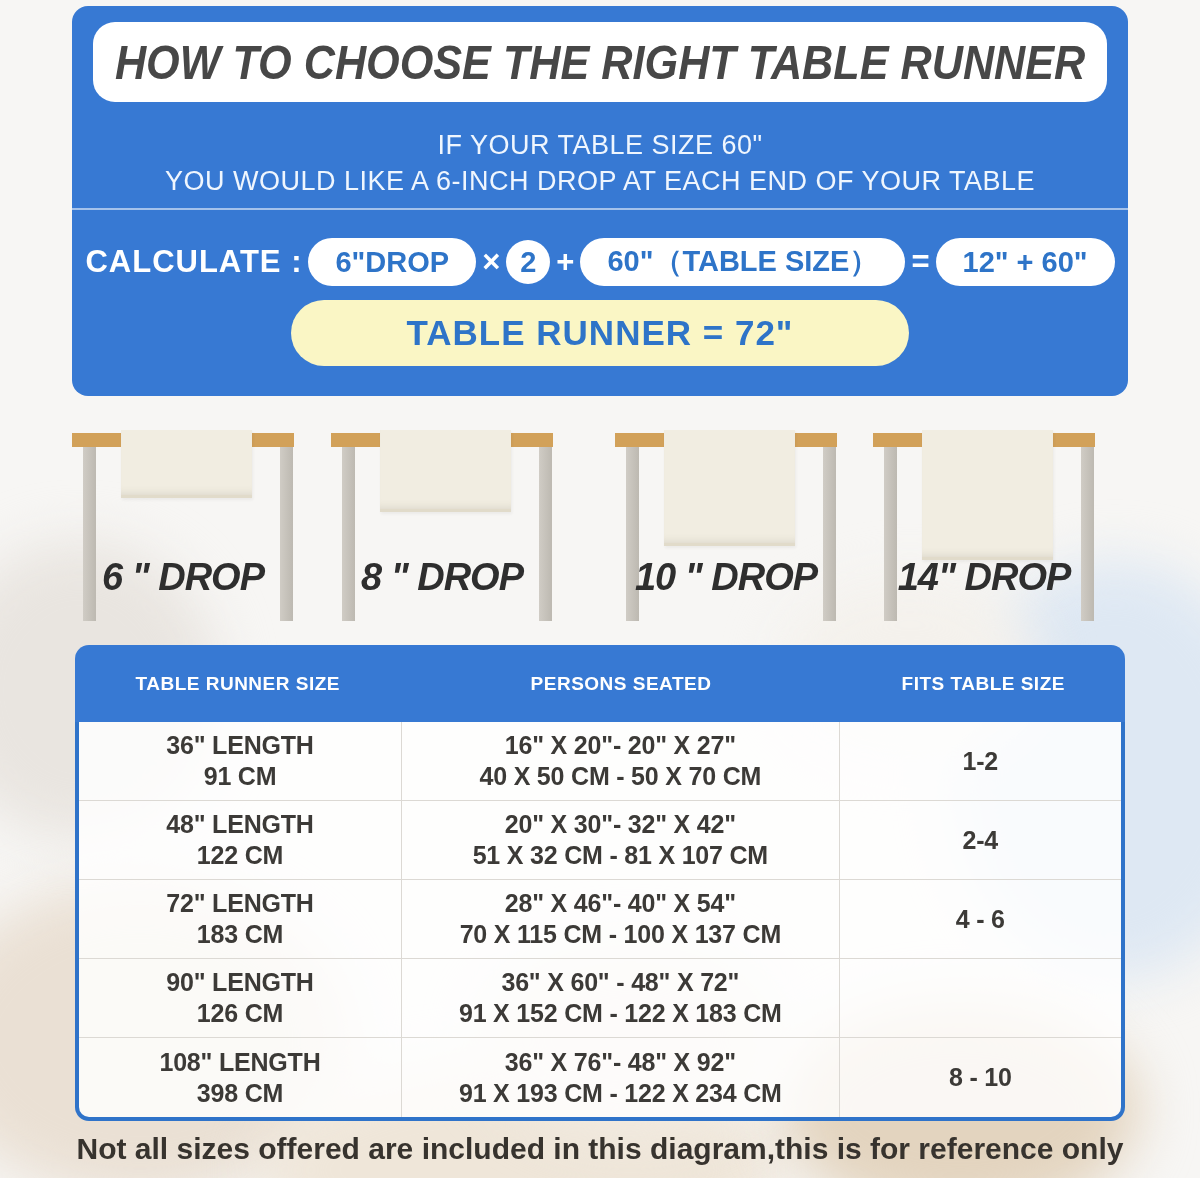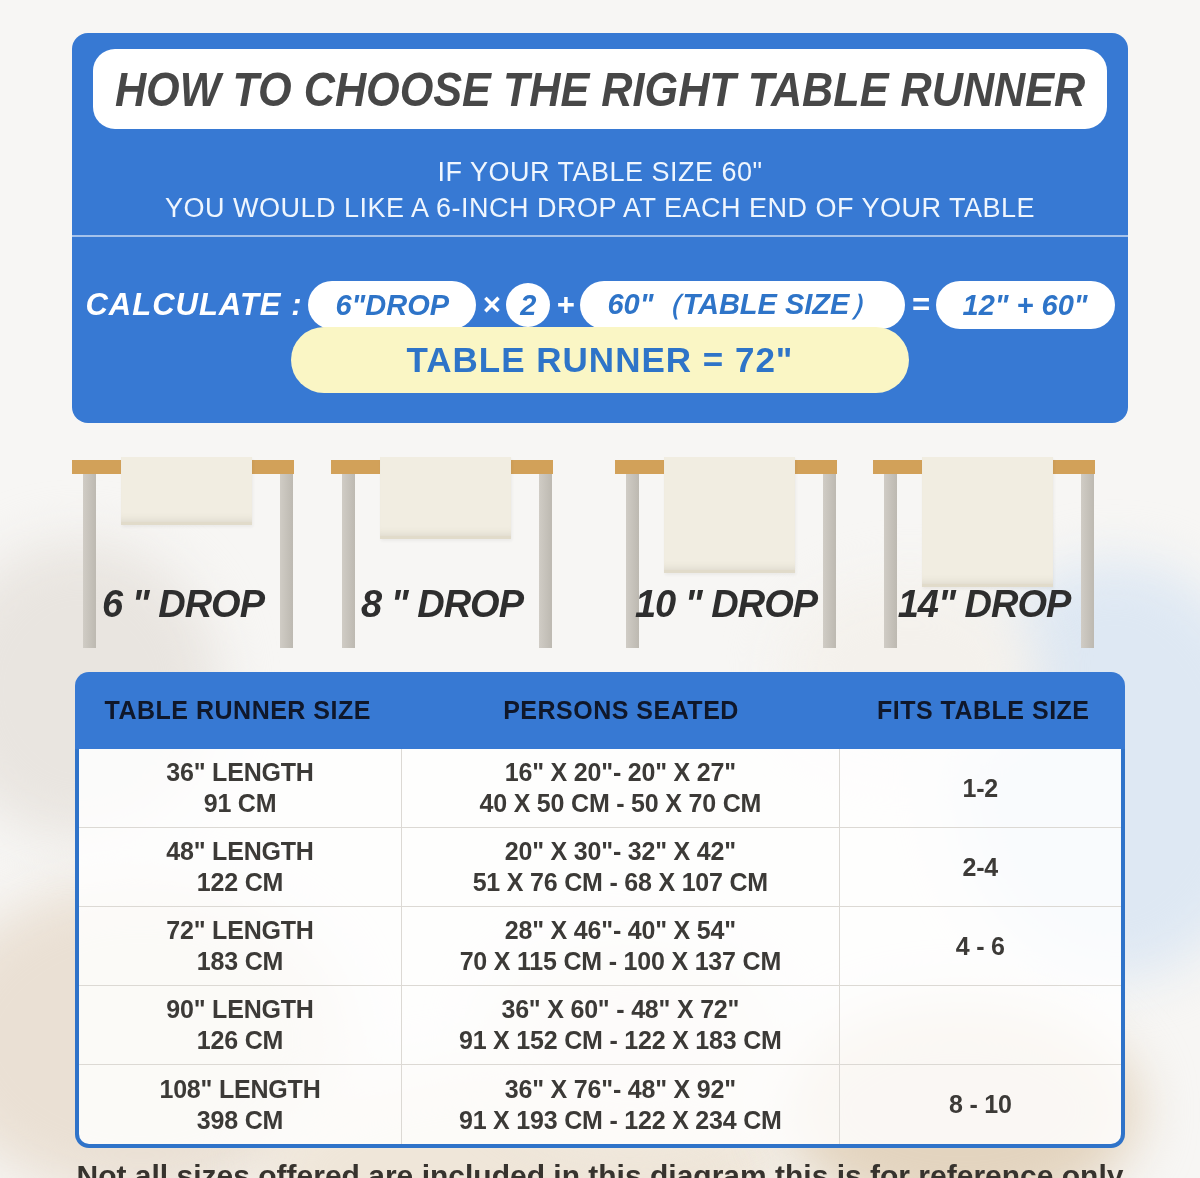--- a/index.html
+++ b/index.html
@@ -13,21 +13,21 @@
   
   .bg { position:absolute; inset:0; z-index:0; }
   .blob { position:absolute; border-radius:50%; filter:blur(26px); }
   .b1 { left:-70px; top:880px; width:420px; height:320px; background:#EAE0D4; }
   .b2 { left:260px; top:1060px; width:520px; height:220px; background:#EFE6D9; }
   .b3 { right:-80px; top:560px; width:330px; height:420px; background:#DEE8F3; }
   .b4 { left:-60px; top:540px; width:280px; height:300px; background:#E9E5E0; }
   .b5 { right:60px; top:1000px; width:360px; height:220px; background:#E3D4BF; }
   .b6 { left:780px; top:580px; width:260px; height:180px; background:#F4F1EC; }
   .b7 { left:480px; top:940px; width:300px; height:200px; background:#F1EAE0; }
-  .content { position:absolute; inset:0; z-index:1;margin-top:27px; }
+  .content { position:absolute; inset:0; z-index:1; }
 
   
   .hero {
     position:absolute; left:72px; top:6px; width:1056px; height:390px;
     background:#3779D3; border-radius:16px;
   }
   .title-banner {
     position:absolute; left:21px; right:21px; top:16px; height:80px;
     background:#FFFFFF; border-radius:22px;
     display:flex; align-items:center; justify-content:center;
@@ -40,22 +40,22 @@
     position:absolute; left:0; width:100%; text-align:center;
     color:#EFF6FE; letter-spacing:.5px;
   }
   .sub1 { top:124px; font-size:27px; }
   .sub2 { top:160px; font-size:27px; }
   .hero-divider {
     position:absolute; top:202px; left:0; right:0; height:2px;
     background:rgba(255,255,255,.55);
   }
   .calc-row {
-    position:absolute; top:248px; left:0; right:0; height:48px;
-    display:flex; align-items:center; justify-content:center; gap:6px;font-style:italic;
+    position:absolute; top:232px; left:0; right:0; height:48px;
+    display:flex; align-items:center; justify-content:center; gap:6px;
   }
   .calc-label { color:#FFFFFF; font-size:31px; font-weight:bold; letter-spacing:1px; }
   .pill {
     background:#FFFFFF; color:#2E74C8; border-radius:999px;
     height:48px; display:flex; align-items:center; justify-content:center;
     padding:0 27px; font-size:29px; font-weight:bold; white-space:nowrap;
   }
   .op { color:#FFFFFF; font-size:31px; font-weight:bold; }
   .circle {
     width:44px; height:44px; border-radius:50%; background:#FFFFFF;
@@ -94,21 +94,21 @@
     letter-spacing:-1px; white-space:nowrap;
   }
 
   
   .size-table { position:absolute; left:75px; top:645px; width:1050px; }
   .thead {
     height:77px; background:#3779D3; border-radius:14px 14px 0 0;
     display:grid; grid-template-columns:31% 42% 27%; align-items:center;
   }
   .thead div {
-    text-align:center; color:#0f172a; font-size:25px; font-weight:bold; letter-spacing:.5px;
+    text-align:center; color:#ffffff; font-size:19px; font-weight:bold; letter-spacing:.5px;
   }
   .tbody {
     border:4px solid #2F73C9; border-top:0; border-radius:0 0 14px 14px;
     background:rgba(255,255,255,.82); overflow:hidden;
   }
   .trow { display:grid; grid-template-columns:31% 42% 27%; height:79px;
           border-bottom:1px solid #DCD9D4; }
   .trow:last-child { border-bottom:0; }
   .tcell {
     display:flex; flex-direction:column; justify-content:center; align-items:center;
@@ -218,21 +218,21 @@
         </div>
       </div>
 
       <div class="trow">
         <div class="tcell c1">
           <span>48" LENGTH</span>
           <span>122 CM</span>
         </div>
         <div class="tcell c2">
           <span>20" X 30"- 32" X 42"</span>
-          <span>51 X 76 CM - 68 X 107 CM</span>
+          <span>51 X 32 CM - 81 X 107 CM</span>
         </div>
         <div class="tcell c3">
           <span>2-4</span>
         </div>
       </div>
 
       <div class="trow">
         <div class="tcell c1">
           <span>72" LENGTH</span>
           <span>183 CM</span>

